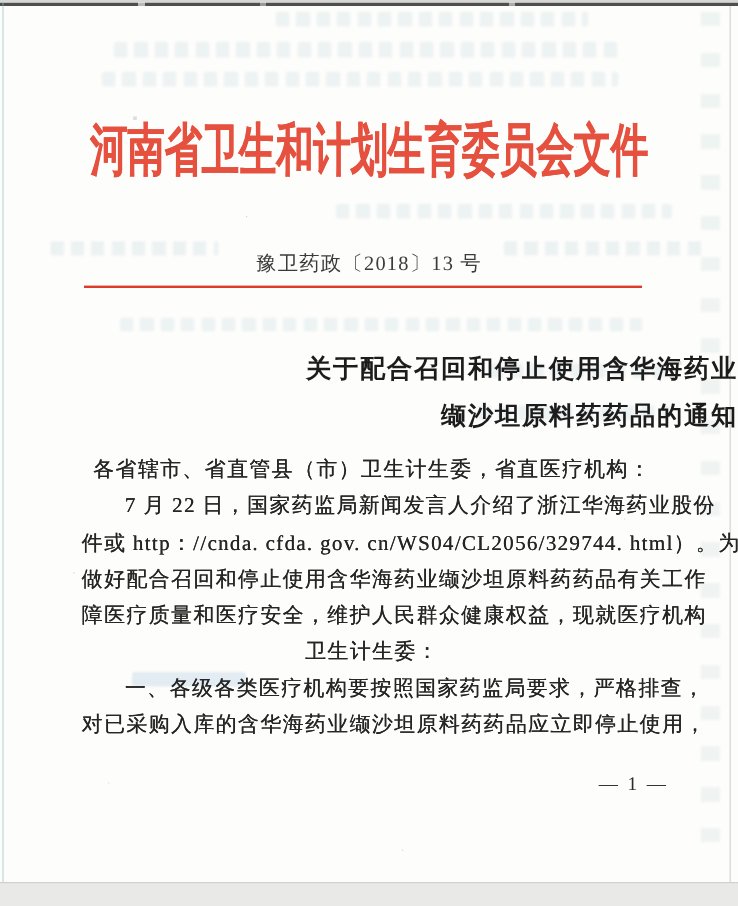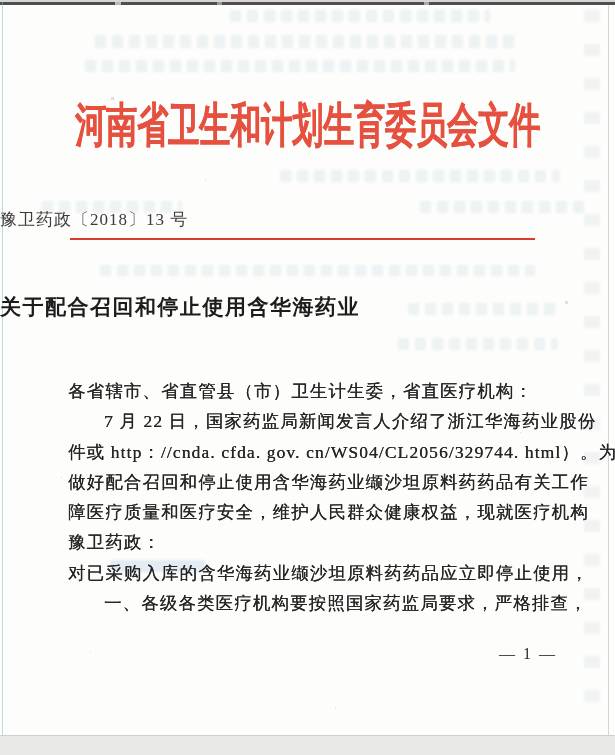--- a/index.html
+++ b/index.html
@@ -81,57 +81,57 @@
     letter-spacing: 0px;
     color: #e5503f;
     white-space: nowrap;
     text-shadow: 0.4px 0 0 #e5503f;
   }
   .doc-number {
     position: absolute;
     top: 206px;
     left: 0;
     width: 100%;
-    text-align: left;
+    text-align: center;
     font-size: 17px;
     letter-spacing: 1px;
     color: #3b3b3b;
   }
   .red-line {
     position: absolute;
     top: 236px;
     left: 70px;
     width: 465px;
     height: 2px;
     background: #dc3a2c;
   }
   .doc-title {
     position: absolute;
     top: 286px;
     left: 0;
     width: 100%;
-    text-align: left;
+    text-align: right;
     font-size: 21px;
     font-weight: bold;
     letter-spacing: 1.5px;
     line-height: 39px;
     color: #1c1c1c;
   }
   .body-block {
     position: absolute;
     top: 374px;
     left: 68px;
     width: 484px;
     font-size: 17.5px;
     letter-spacing: 1.1px;
     line-height: 30.3px;
     color: #262626;
     text-shadow: 0.2px 0 0 #262626;
   }
-  .body-line { white-space: nowrap; }
+  .body-line { white-space: nowrap; text-align: center; }
   .body-line.indent { text-indent: 36px; }
   .page-number {
     position: absolute;
     top: 643px;
     right: 58px;
     font-size: 16px;
     letter-spacing: 2px;
     color: #2b2b2b;
   }
 </style>
@@ -159,28 +159,29 @@
   <div class="bleed-col"></div>
 
   <div class="red-header">河南省卫生和计划生育委员会文件</div>
 
   <div class="doc-number">豫卫药政〔2018〕13 号</div>
 
   <div class="red-line"></div>
 
   <div class="doc-title">
     <div>关于配合召回和停止使用含华海药业</div>
+    <div>缬沙坦原料药药品的通知</div>
   </div>
 
   <div class="body-block">
     <div class="body-line">各省辖市、省直管县（市）卫生计生委，省直医疗机构：</div>
     <div class="body-line indent">7 月 22 日，国家药监局新闻发言人介绍了浙江华海药业股份</div>
     <div class="body-line">件或 http：//cnda. cfda. gov. cn/WS04/CL2056/329744. html）。为保</div>
     <div class="body-line">做好配合召回和停止使用含华海药业缬沙坦原料药药品有关工作</div>
     <div class="body-line">障医疗质量和医疗安全，维护人民群众健康权益，现就医疗机构</div>
-    <div class="body-line">豫卫药政：</div>
+    <div class="body-line">卫生计生委：</div>
+    <div class="body-line indent">一、各级各类医疗机构要按照国家药监局要求，严格排查，</div>
     <div class="body-line">对已采购入库的含华海药业缬沙坦原料药药品应立即停止使用，</div>
-    <div class="body-line indent">一、各级各类医疗机构要按照国家药监局要求，严格排查，</div>
   </div>
 
   <div class="page-number">— 1 —</div>
 
 </div>
 
 </body></html>

